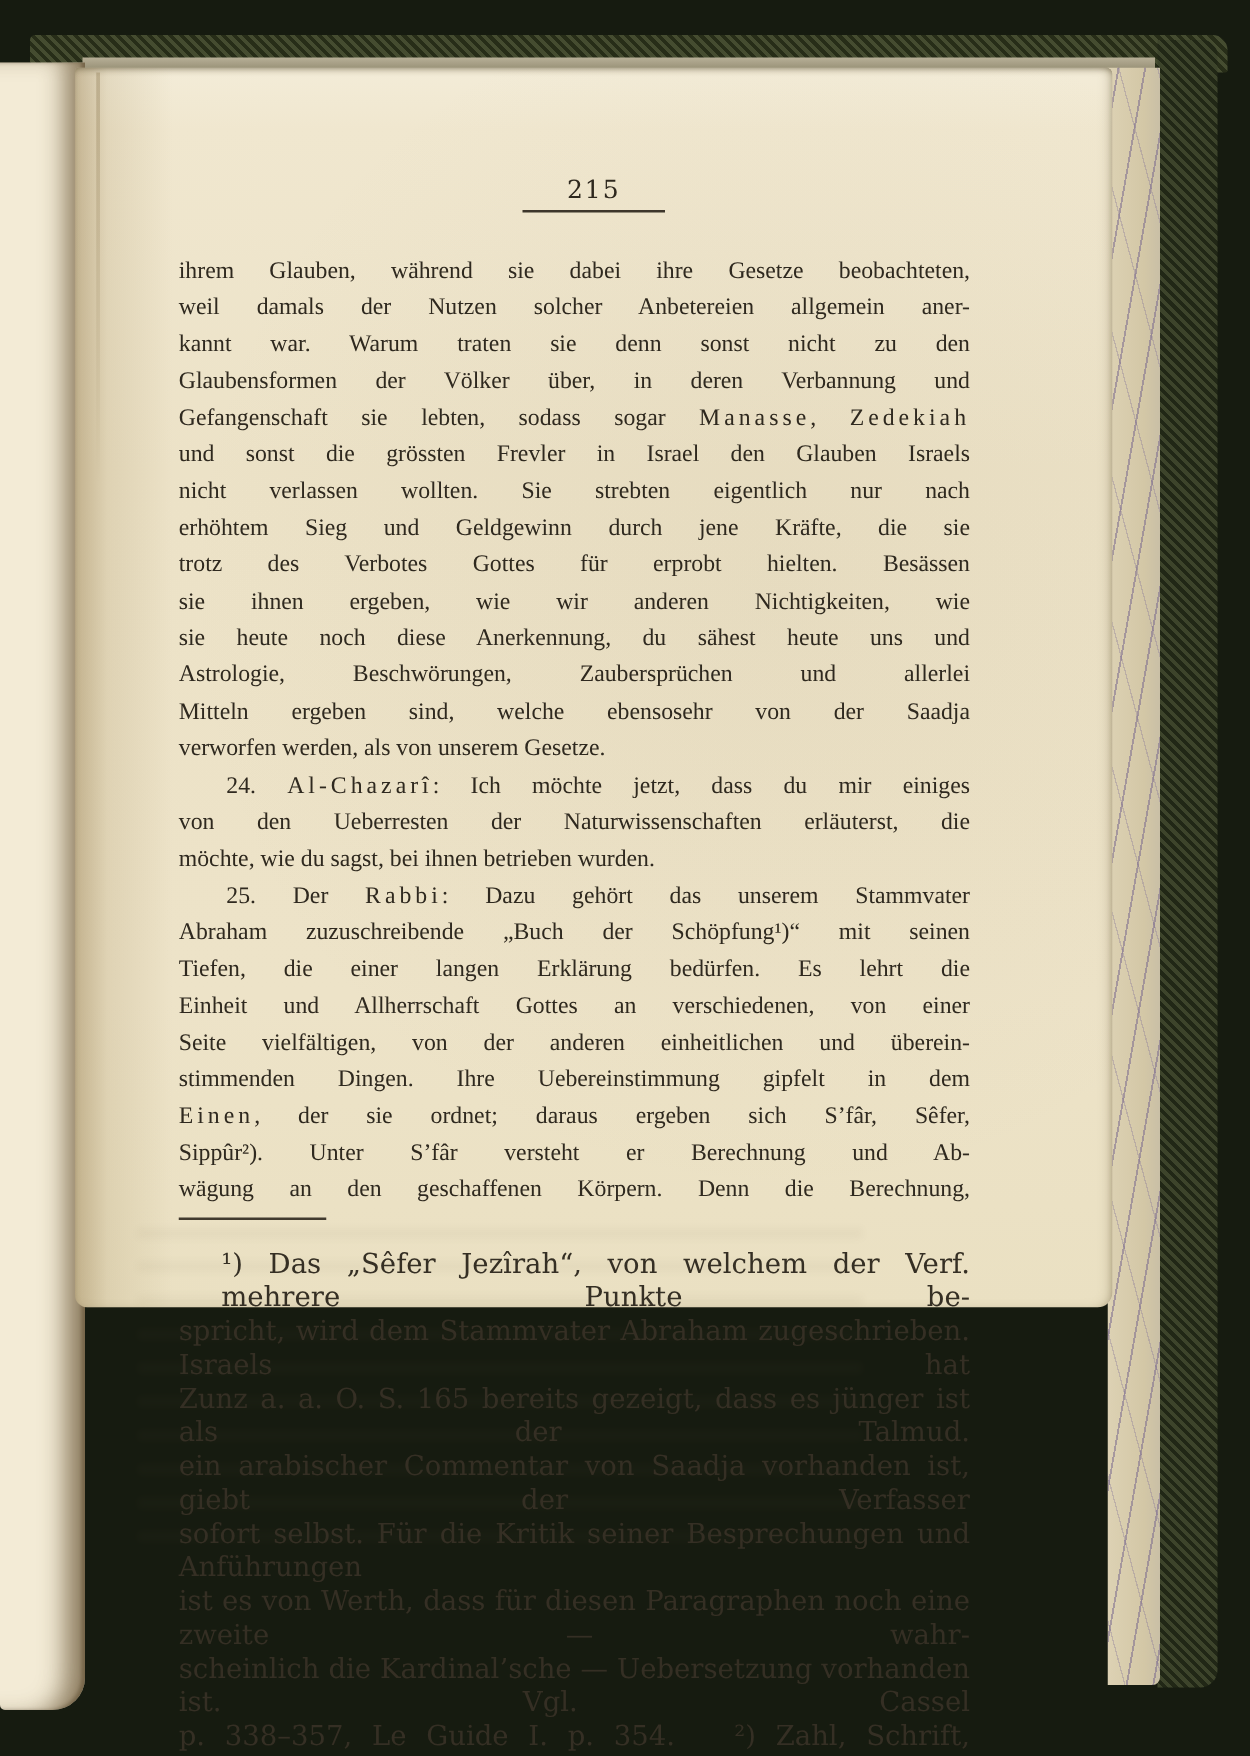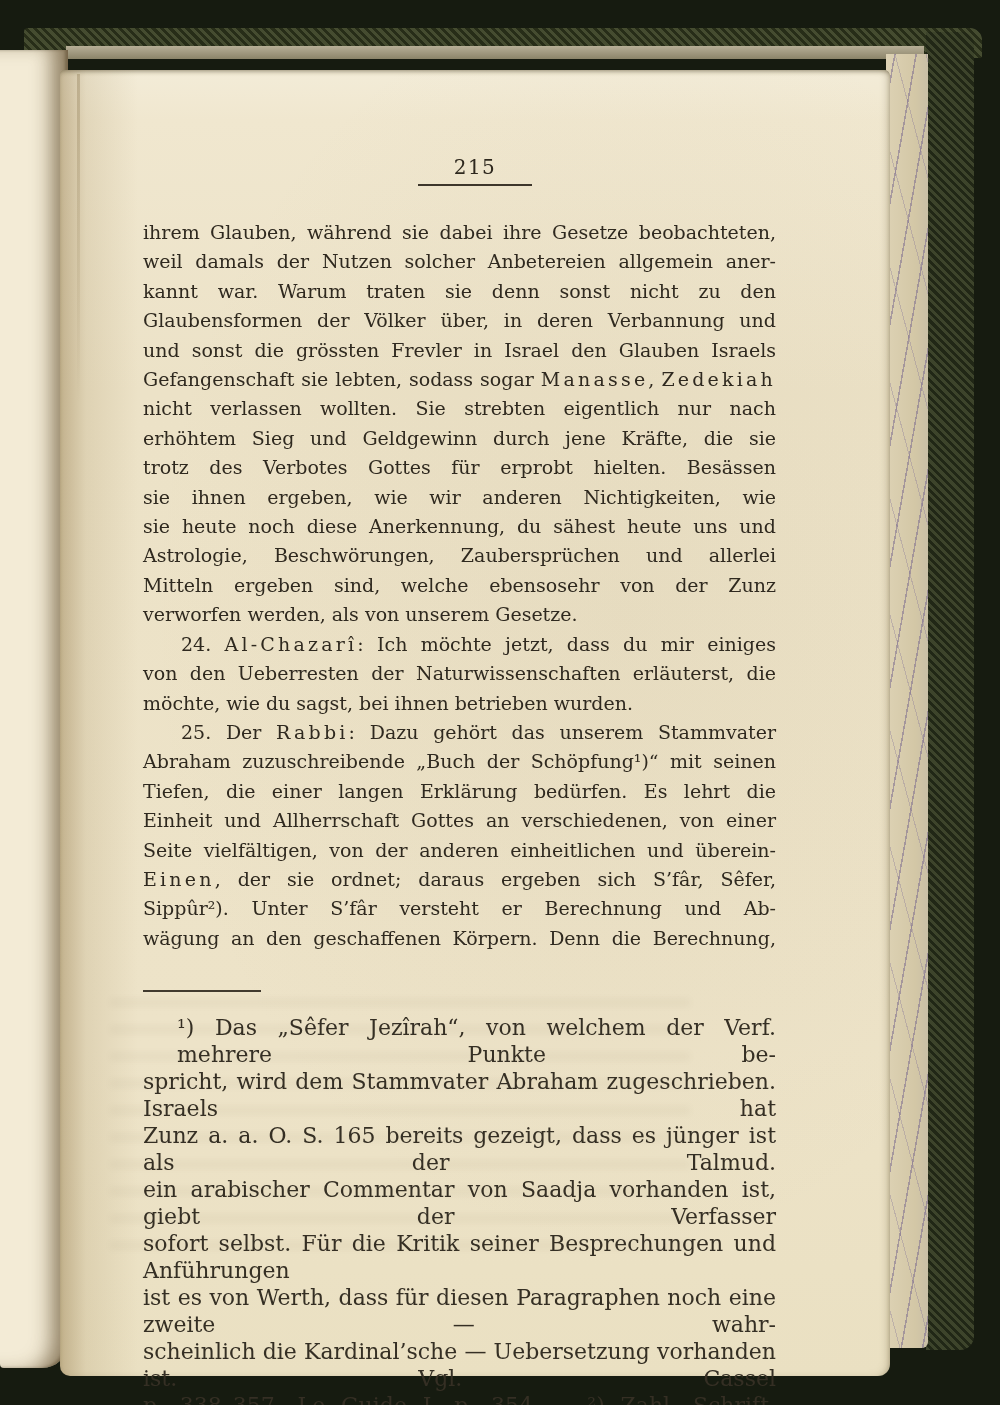--- a/index.html
+++ b/index.html
@@ -41,42 +41,42 @@
   
   .facing-page{
     position:absolute;left:0;top:50px;width:68px;height:1318px;
     background:#f3ebd6;
     box-shadow:inset -24px 0 20px -8px rgba(82,62,28,.62), inset -3px 0 3px rgba(40,30,12,.35);
     border-radius:0 0 26px 4px;
   }
 
   
   .page{
-    position:absolute;left:60px;top:70px;width:830px;height:1306px;
+    position:absolute;left:60px;top:54px;width:830px;height:992px;
     background:
       radial-gradient(ellipse at 68% 42%, rgba(150,130,90,.07), rgba(150,130,90,0) 60%),
       linear-gradient(90deg, rgba(132,104,54,.40) 0, rgba(150,126,76,.16) 26px, rgba(0,0,0,0) 78px),
       linear-gradient(180deg,#f3ecd8 0,#f0e7cf 50px,#ece2c7 320px,#ede3c8 75%,#eae0c2 100%);
     border-radius:3px 5px 12px 10px;
     box-shadow:inset 0 3px 5px -2px rgba(80,70,40,.55), inset -5px 0 9px -4px rgba(120,105,70,.5);
   }
   .page::before{ 
     content:"";position:absolute;left:17px;top:4px;width:3px;height:330px;
     background:linear-gradient(rgba(120,98,55,.30),rgba(120,98,55,0));
   }
 
   .pagenum-wrap{position:absolute;top:86px;left:0;width:830px;text-align:center;}
   .pagenum{
     display:inline-block;padding:0 36px 6px;border-bottom:2px solid #3d362b;
     font-size:20px;line-height:22px;color:#2e281e;letter-spacing:1.5px;
   }
 
   .text-block{
     position:absolute;left:83px;top:148px;width:633px;
-    font-size:19px;line-height:29.4px;color:#2f291f;
+    font-size:19px;line-height:29.4px;color:#2f291f;font-family:Liberation Serif, serif;
   }
   .line{text-align:justify;text-align-last:justify;}
   .line.ln{text-align:center;text-align-last:left;}
   .indent{padding-left:38px;}
   .sp{letter-spacing:3.2px;}
 
   .fn-rule{position:absolute;left:83px;top:920px;width:118px;height:2px;background:#413a2e;}
 
   .ghost{ 
     position:absolute;left:50px;top:928px;width:580px;height:252px;
@@ -104,38 +104,39 @@
 
     <div class="pagenum-wrap">
       <span class="pagenum">215</span>
     </div>
 
     <div class="text-block">
       <div class="line">ihrem Glauben, während sie dabei ihre Gesetze beobachteten,</div>
       <div class="line">weil damals der Nutzen solcher Anbetereien allgemein aner-</div>
       <div class="line">kannt war. Warum traten sie denn sonst nicht zu den</div>
       <div class="line">Glaubensformen der Völker über, in deren Verbannung und</div>
+      <div class="line"><span>Gefangenschaft sie lebten, sodass sogar </span><span class="sp">Manasse</span><span>, </span><span class="sp">Zedekiah</span></div>
       <div class="line">und sonst die grössten Frevler in Israel den Glauben Israels</div>
-      <div class="line"><span>Gefangenschaft sie lebten, sodass sogar </span><span class="sp">Manasse</span><span>, </span><span class="sp">Zedekiah</span></div>
       <div class="line">nicht verlassen wollten. Sie strebten eigentlich nur nach</div>
       <div class="line">erhöhtem Sieg und Geldgewinn durch jene Kräfte, die sie</div>
       <div class="line">trotz des Verbotes Gottes für erprobt hielten. Besässen</div>
       <div class="line">sie ihnen ergeben, wie wir anderen Nichtigkeiten, wie</div>
       <div class="line">sie heute noch diese Anerkennung, du sähest heute uns und</div>
       <div class="line">Astrologie, Beschwörungen, Zaubersprüchen und allerlei</div>
-      <div class="line">Mitteln ergeben sind, welche ebensosehr von der Zunz</div>
+      <div class="line">Mitteln ergeben sind, welche ebensosehr von der Saadja</div>
       <div class="line ln">verworfen werden, als von unserem Gesetze.</div>
       <div class="line indent"><span>24. </span><span class="sp">Al-Chazarî</span><span>: Ich möchte jetzt, dass du mir einiges</span></div>
       <div class="line">von den Ueberresten der Naturwissenschaften erläuterst, die</div>
       <div class="line ln">möchte, wie du sagst, bei ihnen betrieben wurden.</div>
       <div class="line indent"><span>25. Der </span><span class="sp">Rabbi</span><span>: Dazu gehört das unserem Stammvater</span></div>
       <div class="line">Abraham zuzuschreibende „Buch der Schöpfung¹)“ mit seinen</div>
       <div class="line">Tiefen, die einer langen Erklärung bedürfen. Es lehrt die</div>
       <div class="line">Einheit und Allherrschaft Gottes an verschiedenen, von einer</div>
       <div class="line">Seite vielfältigen, von der anderen einheitlichen und überein-</div>
+      <div class="line">stimmenden Dingen. Ihre Uebereinstimmung gipfelt in dem</div>
       <div class="line"><span class="sp">Einen</span><span>, der sie ordnet; daraus ergeben sich S’fâr, Sêfer,</span></div>
       <div class="line">Sippûr²). Unter S’fâr versteht er Berechnung und Ab-</div>
       <div class="line">wägung an den geschaffenen Körpern. Denn die Berechnung,</div>
     </div>
 
     <div class="fn-rule"></div>
     <div class="ghost"></div>
 
     <div class="fn-block">
       <div class="line indent">¹) Das „Sêfer Jezîrah“, von welchem der Verf. mehrere Punkte be-</div>

